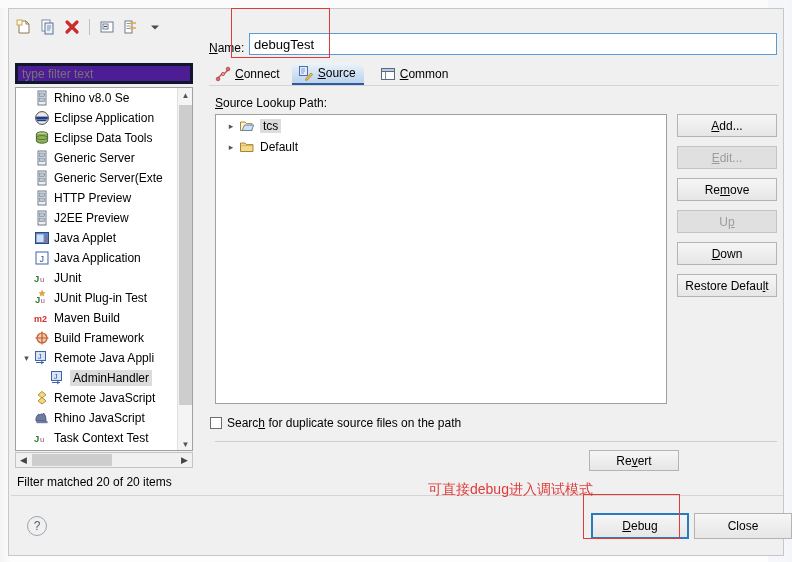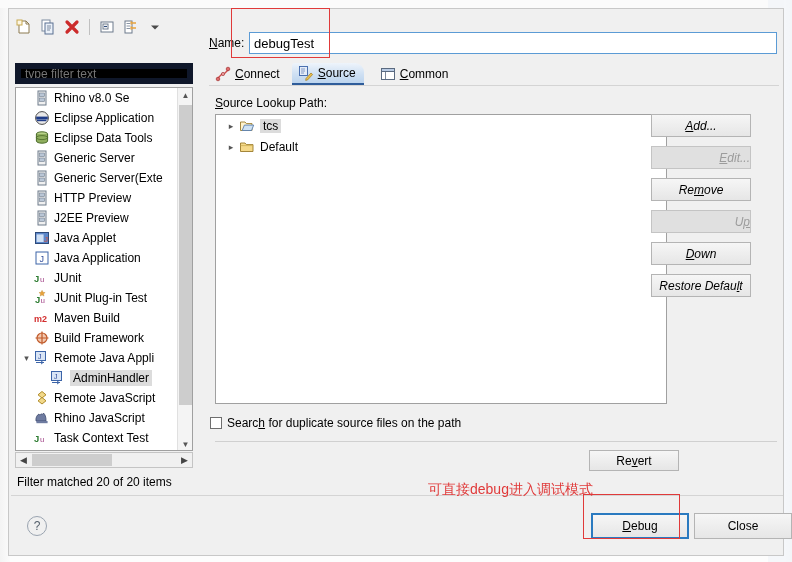--- a/index.html
+++ b/index.html
@@ -35,21 +35,21 @@
   .left-panel { position: absolute; left: 2px; top: 2px; width: 186px; height: 480px; }
 
   .toolbar { position:absolute; left:2px; top:4px; height:24px; width:180px;
      display:flex; align-items:center; gap:2px; }
   .tb-btn { width:22px; height:22px; display:flex; align-items:center; justify-content:center;
      cursor:default; }
   .tb-sep { width:1px; height:16px; background:#c0c0c0; margin:0 4px; }
 
   .filter-input {
     position:absolute; left:4px; top:52px; width:178px; height:21px;
-    border:6px solid #0f172a; background:#000000;
+    border:3px solid #0f172a; background:#4c1d95;
     font-family:"Liberation Sans", sans-serif; font-size:12px;
     color:#8a8a8a; padding:1px 4px; outline:none;
   }
 
   .tree-box {
     position:absolute; left:4px; top:76px; width:178px; height:364px;
     border:1px solid #a0a0a0; background:#ffffff; overflow:hidden;
   }
   .tree-scroll-v {
     position:absolute; right:0; top:0; width:15px; height:364px;
@@ -76,21 +76,21 @@
   .hs-right { position:absolute; right:0; top:0; width:15px; height:14px; display:flex;
      align-items:center; justify-content:center; font-size:9px; color:#444; }
   .hs-thumb { position:absolute; left:16px; top:1px; width:80px; height:12px; background:#cdcdcd; }
 
   .filter-status { position:absolute; left:6px; top:464px; width:180px; font-size:12px; color:#000; }
 
   
   .right-panel { position:absolute; left:192px; top:2px; width:580px; height:480px; }
 
   .name-row { position:absolute; left:8px; top:20px; width:570px; height:24px; display:flex;
-     align-items:center; }
+     align-items:flex-end; }
   .name-label { font-size:12px; width:40px; }
   .name-label u { text-decoration:underline; }
   .name-input { width:528px; height:22px; border:1px solid #5b9bd5; background:#ffffff;
      font-family:"Liberation Sans", sans-serif; font-size:13px; padding:1px 4px; outline:none; }
 
   
   .tabs { position:absolute; left:8px; top:52px; width:570px; height:22px; }
   .tab { position:absolute; top:0; height:22px; display:flex; align-items:center;
      padding:0 8px 0 6px; font-size:12px; }
   .tab .ic { width:16px; height:15px; margin-right:4px; display:flex; align-items:center;
@@ -115,23 +115,23 @@
   .slp-row .lbl { font-size:12px; }
   .slp-row.selected .lbl { background:#dcdcdc; padding:0 3px; }
 
   .btn {
     background: linear-gradient(to bottom,#f6f6f6,#e6e6e6);
     border:1px solid #b4b4b4; font-family:"Liberation Sans", sans-serif;
     font-size:12px; color:#000; text-align:center; cursor:default;
     display:flex; align-items:center; justify-content:center;
   }
   .btn u { text-decoration:underline; }
-  .btn.disabled { color:#9c9c9c; background:#e0e0e0; border-color:#c4c4c4;justify-content:flex-end; }
-
-  .side-btns { position:absolute; left:442px; top:28px; width:100px;font-style:italic; }
+  .btn.disabled { color:#9c9c9c; background:#e0e0e0; border-color:#c4c4c4; }
+
+  .side-btns { position:absolute; left:468px; top:28px; width:100px; }
   .side-btns .btn { width:100px; height:23px; margin-bottom:9px; }
 
   .dup-check { position:absolute; left:1px; top:330px; display:flex; align-items:center;
      font-size:12px; }
   .cb { width:12px; height:12px; border:1px solid #6e6e6e; background:#fff; margin-right:5px;
      flex:none; }
   .dup-check u { text-decoration:underline; }
 
   .hr-sep { position:absolute; left:6px; top:355px; width:562px; height:1px; background:#d0d0d0; }
 

